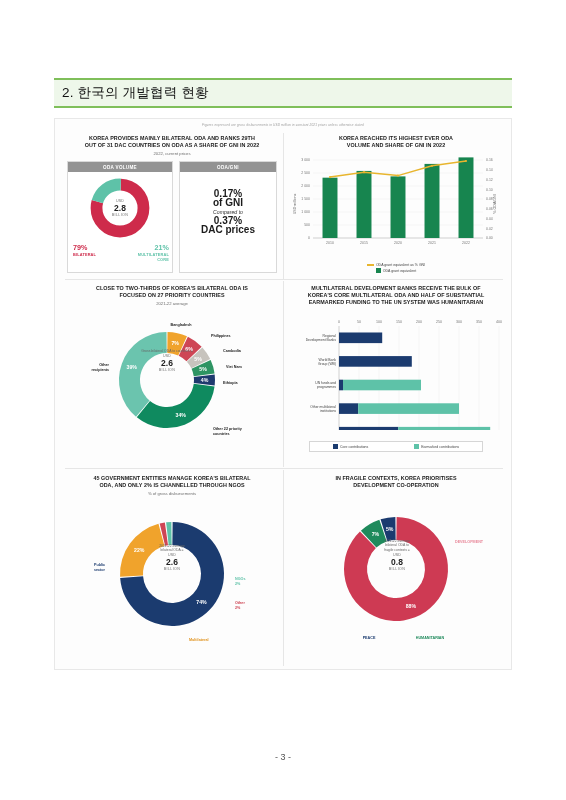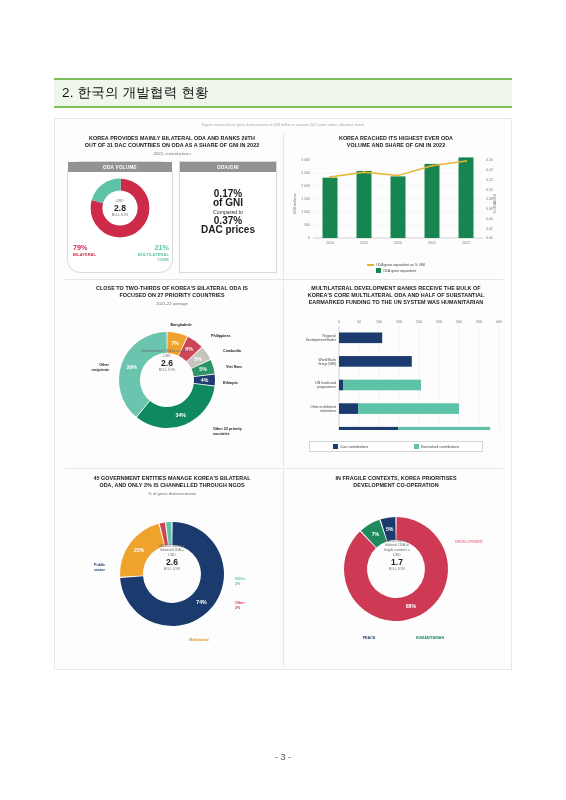--- a/index.html
+++ b/index.html
@@ -108,21 +108,21 @@
     <div class="divider" style="left:228px;top:162px;width:1px;height:186px;"></div>
     <div class="divider" style="left:228px;top:351px;width:1px;height:196px;"></div>
 
     <div class="panel" style="left:8px;top:16px;width:218px;height:142px;">
       <div class="p-title">
         <span>KOREA PROVIDES MAINLY BILATERAL ODA AND RANKS 29TH</span>
       </div>
       <div class="p-title">OUT OF 31 DAC COUNTRIES ON ODA AS A SHARE OF GNI IN 2022</div>
       <div class="p-sub">2022, current prices</div>
 
-      <div class="box" style="left:4px;top:26px;width:106px;height:112px;border-radius:13px;">
+      <div class="box" style="left:4px;top:26px;width:106px;height:112px;">
         <div class="box-head">ODA VOLUME</div>
         <div class="donut-wrap" style="margin:5px auto 0;width:62px;height:62px;">
           <svg viewBox="0 0 42 42" width="62" height="62">
             <circle cx="21" cy="21" r="15.9" fill="transparent" stroke="#ce2b4b" stroke-width="8" stroke-dasharray="79 21" stroke-dashoffset="25"></circle>
             <circle cx="21" cy="21" r="15.9" fill="transparent" stroke="#5ec2a8" stroke-width="8" stroke-dasharray="21 79" stroke-dashoffset="46"></circle>
           </svg>
           <div class="donut-center">
             <div class="dc-lbl">USD</div>
             <div class="dc-big">2.8</div>
             <div class="dc-unit">BILLION</div>
@@ -393,21 +393,21 @@
               <text x="168" y="48" class="pie-lbl" text-anchor="start" fill="#e8889a">DEVELOPMENT</text>
               <text x="143" y="144" class="pie-lbl" text-anchor="middle" fill="#1f8a5c">HUMANITARIAN</text>
               <text x="82" y="144" class="pie-lbl" text-anchor="middle" fill="#1b3b6f">PEACE</text>
             </g>
         </svg>
         <div style="position:absolute;left:78px;top:44px;width:64px;text-align:center;">
           <div class="ctr-note">2021-22 average</div>
           <div class="ctr-note">bilateral ODA to</div>
           <div class="ctr-note">fragile contexts =</div>
           <div class="dc-lbl" style="margin-top:1px;">USD</div>
-          <div class="dc-big">1.7</div>
+          <div class="dc-big">0.8</div>
           <div class="dc-unit">BILLION</div>
         </div>
       </div>
     </div>
 
   </div>
 
   <div class="footer">- 3 -</div>
 </div>
 

